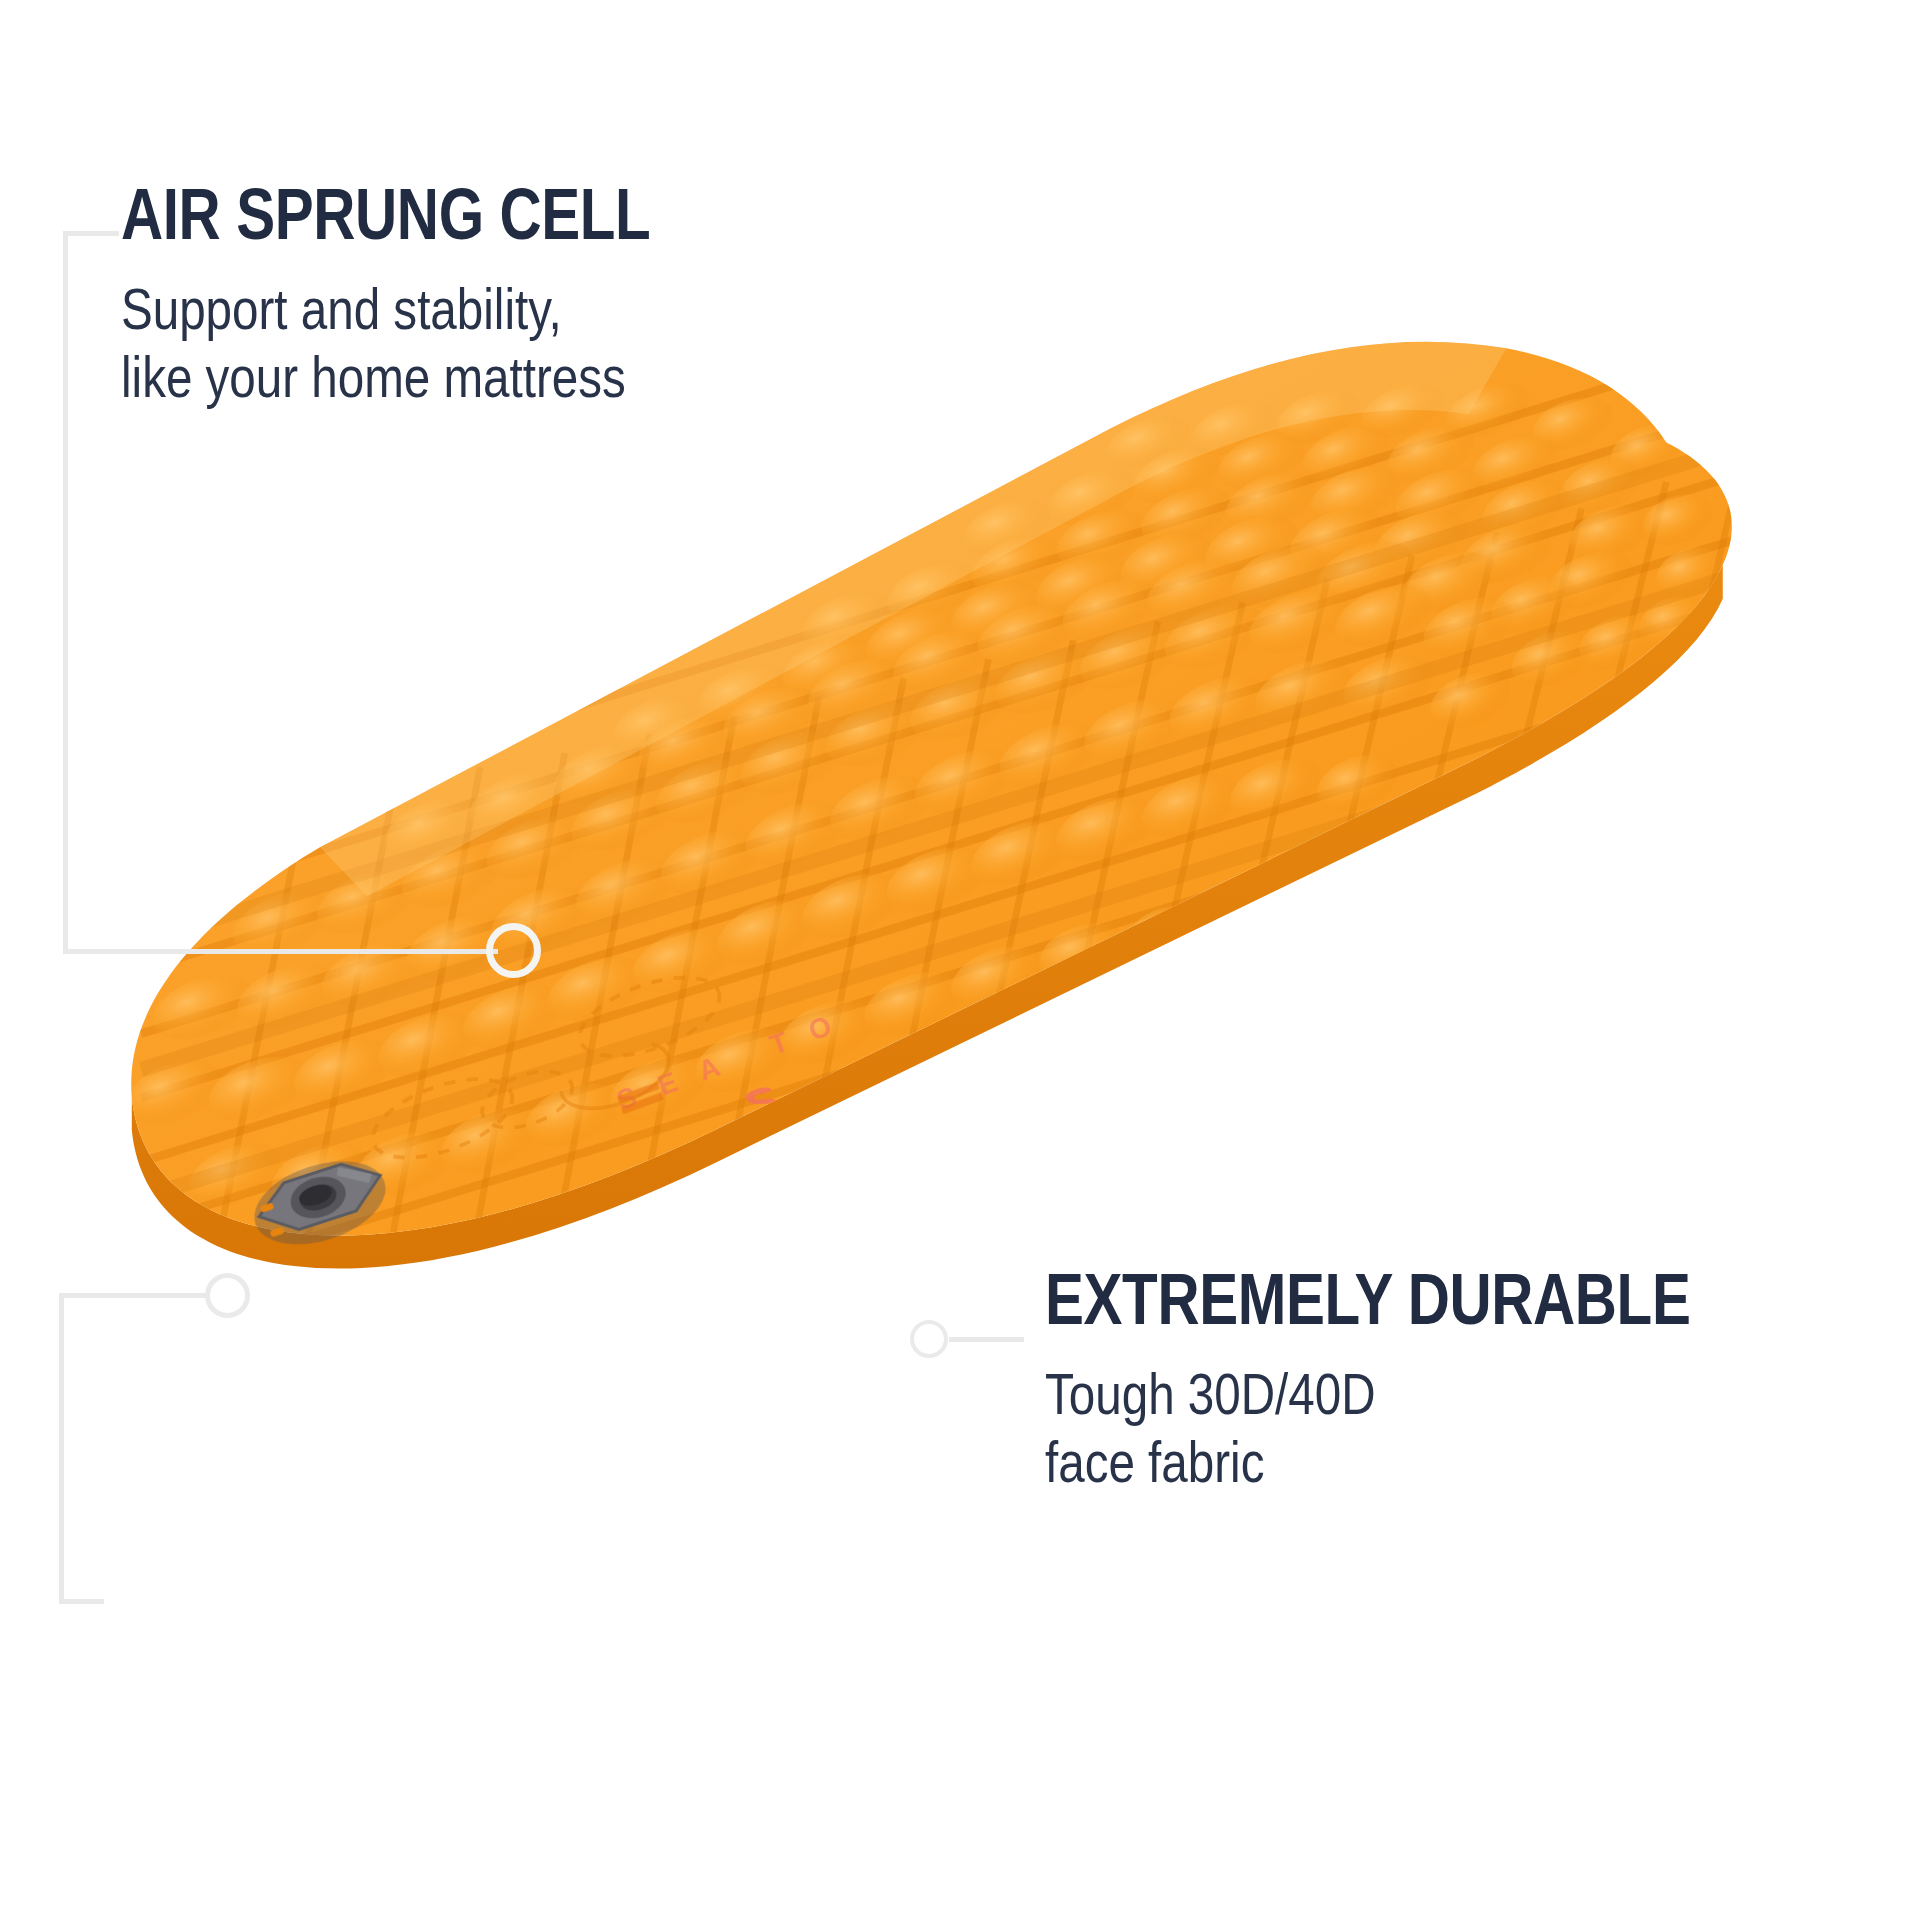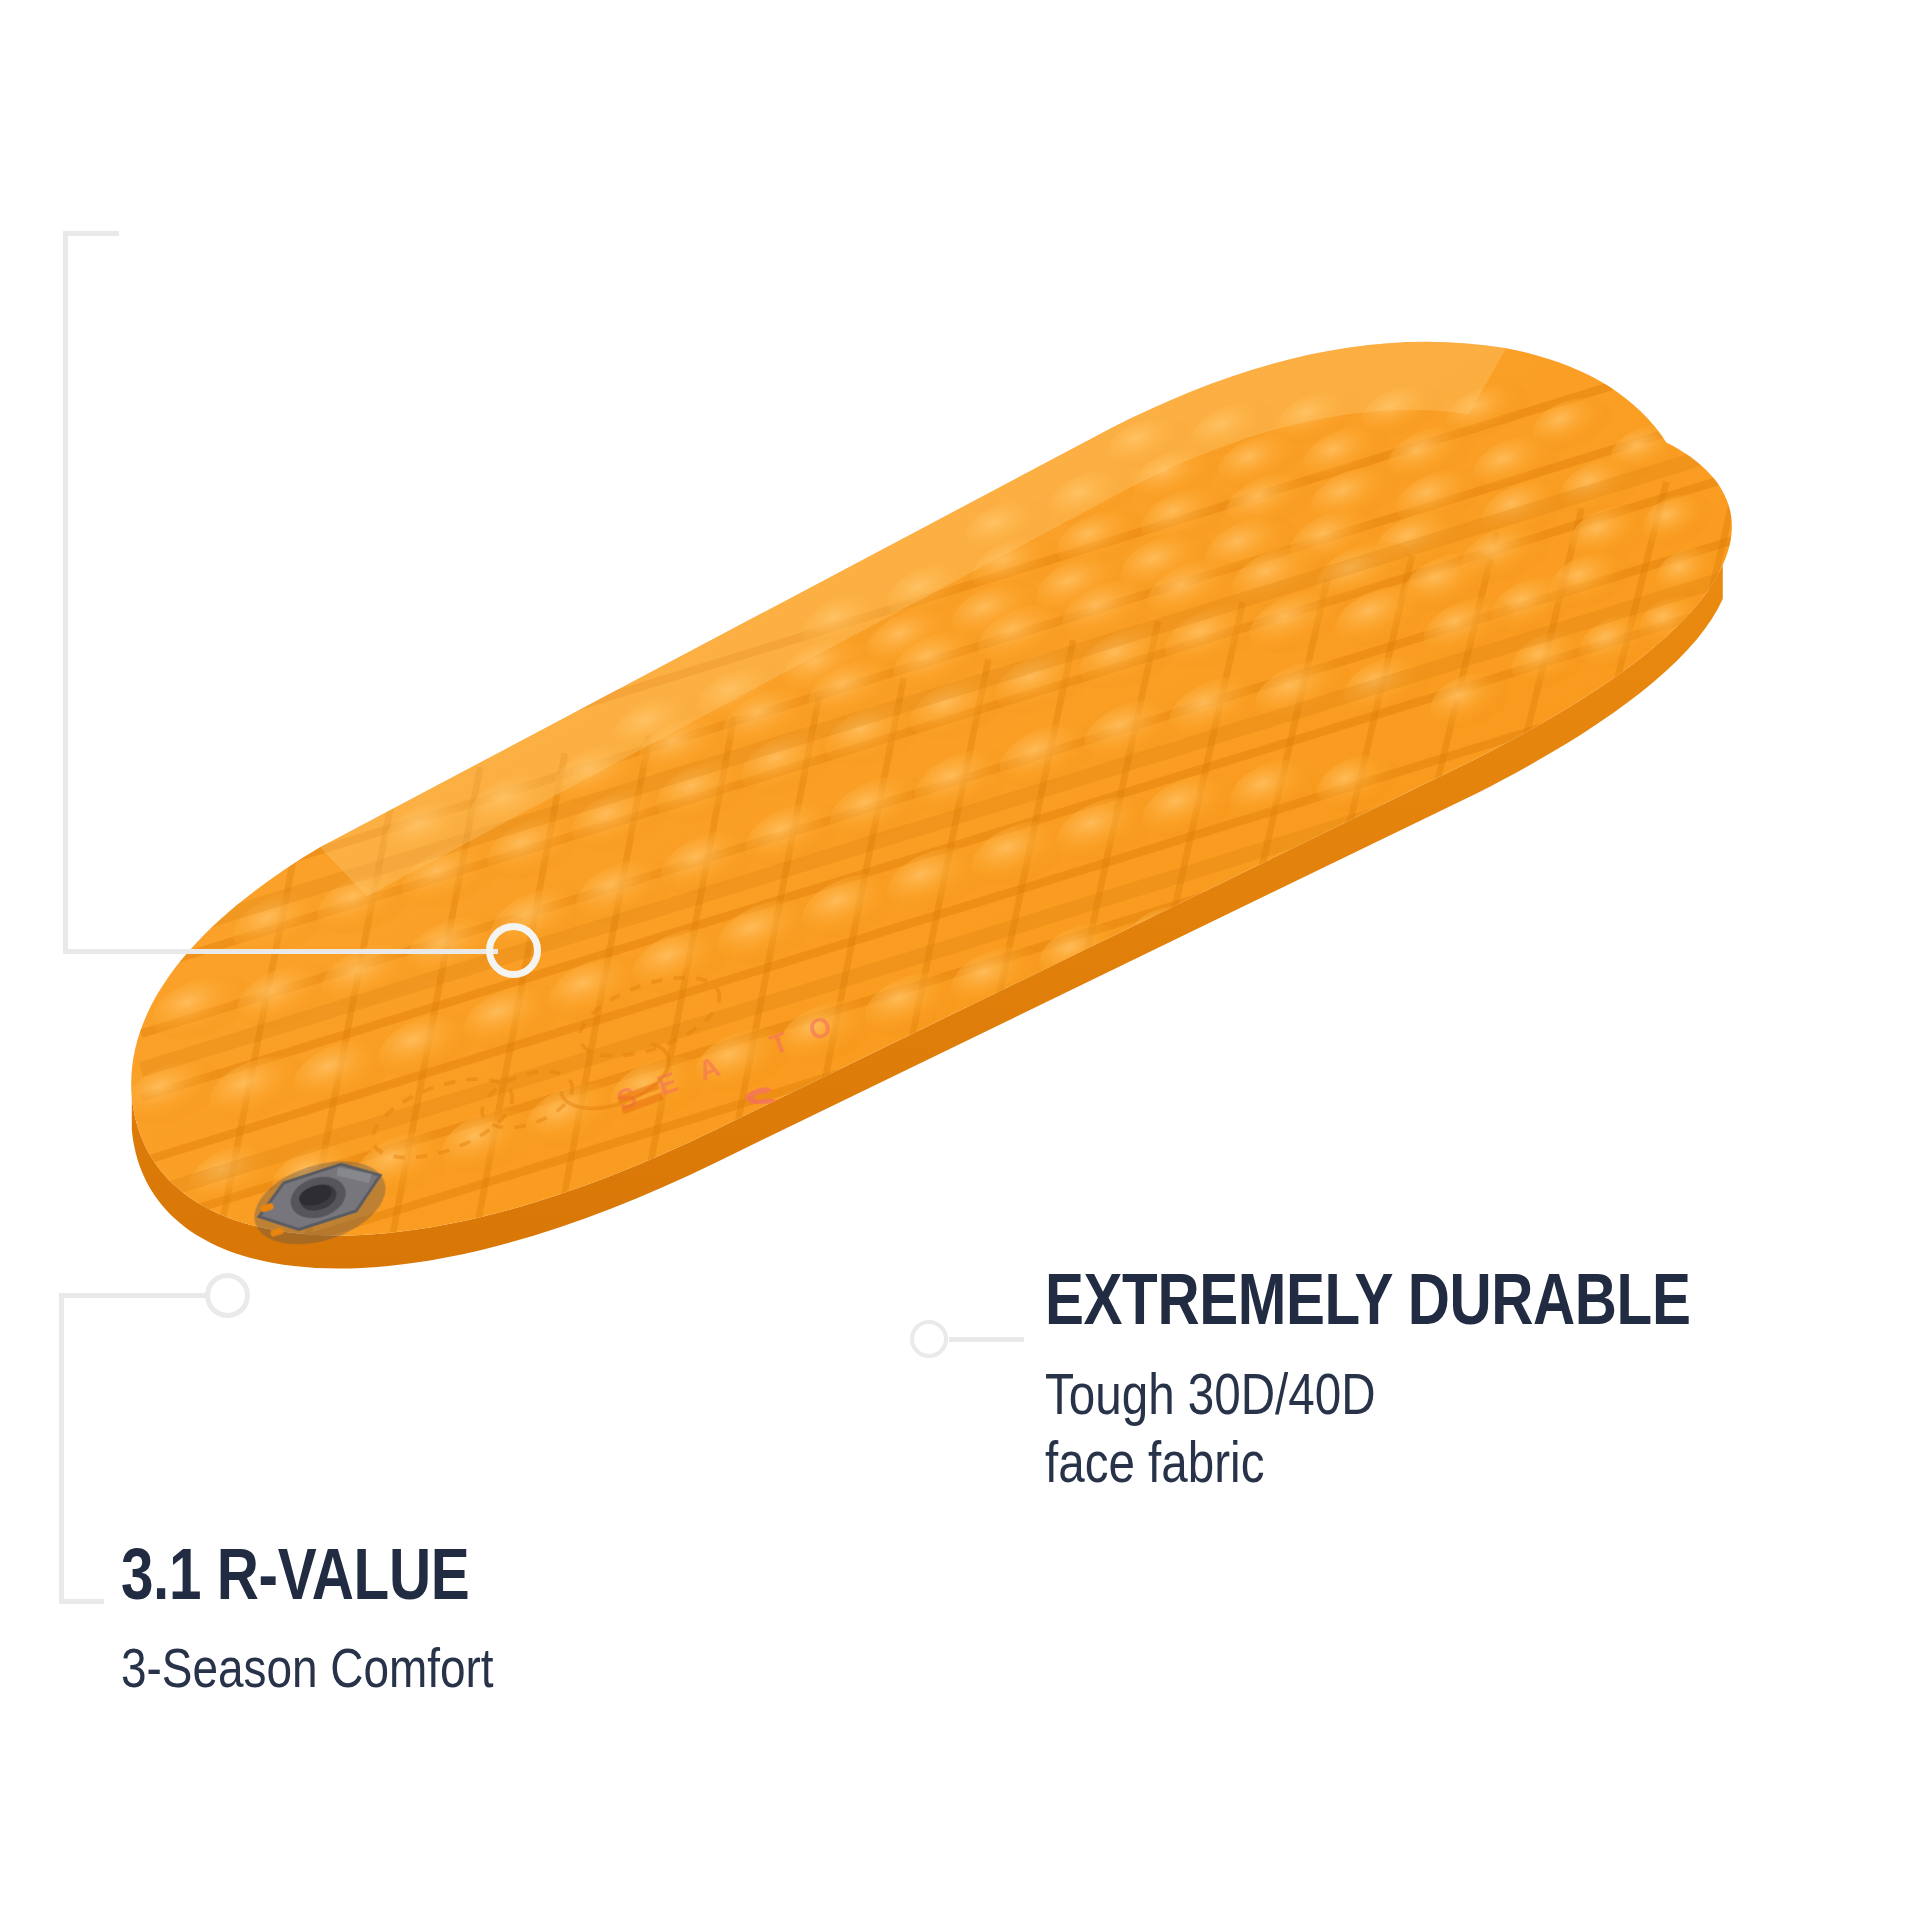--- a/index.html
+++ b/index.html
@@ -621,30 +621,31 @@
   <div class="ring ring-lg" style="left:486px; top:923px;"></div>
 
   <div class="ring ring-md" style="left:205px; top:1273px;"></div>
   <div class="conn conn-h" style="left:59px; top:1293px; width:151px;"></div>
   <div class="conn conn-v" style="left:59px; top:1293px; height:311px;"></div>
   <div class="conn conn-h" style="left:59px; top:1599px; width:45px;"></div>
 
   <div class="ring ring-sm" style="left:910px; top:1320px;"></div>
   <div class="conn conn-h" style="left:949px; top:1337px; width:75px;"></div>
 
+  <div class="callout" id="c-asc" style="left:121px; top:177px; width:942px;">
+    <div class="headline">AIR SPRUNG CELL</div>
+    <div class="subline">
+      <span>Support and stability,</span><br>
+      <span>like your home mattress</span>
+    </div>
+  </div>
 
   <div class="callout" id="c-ed" style="left:1045px; top:1262px; width:942px;">
     <div class="headline">EXTREMELY DURABLE</div>
     <div class="subline">
       <span>Tough 30D/40D</span><br>
       <span>face fabric</span>
     </div>
   </div>
 
-  <div class="callout" id="c-rv" style="left:121px; top:1537px; width:942px;">
-    <div class="headline">3.1 R-VALUE</div>
-    <div class="subline">
-      <span>3-Season Comfort</span>
-    </div>
-  </div>
 
 </div>
 
 
 </body></html>

